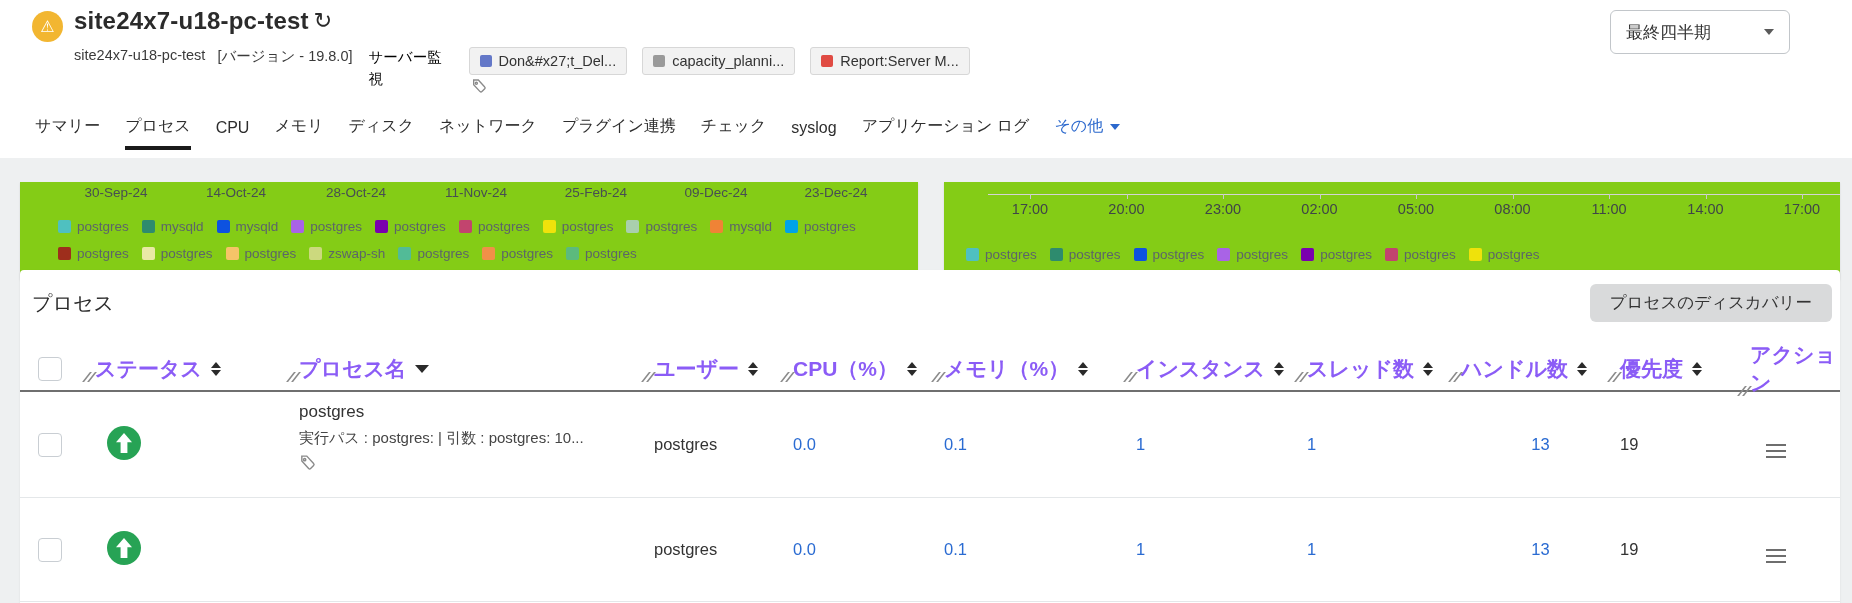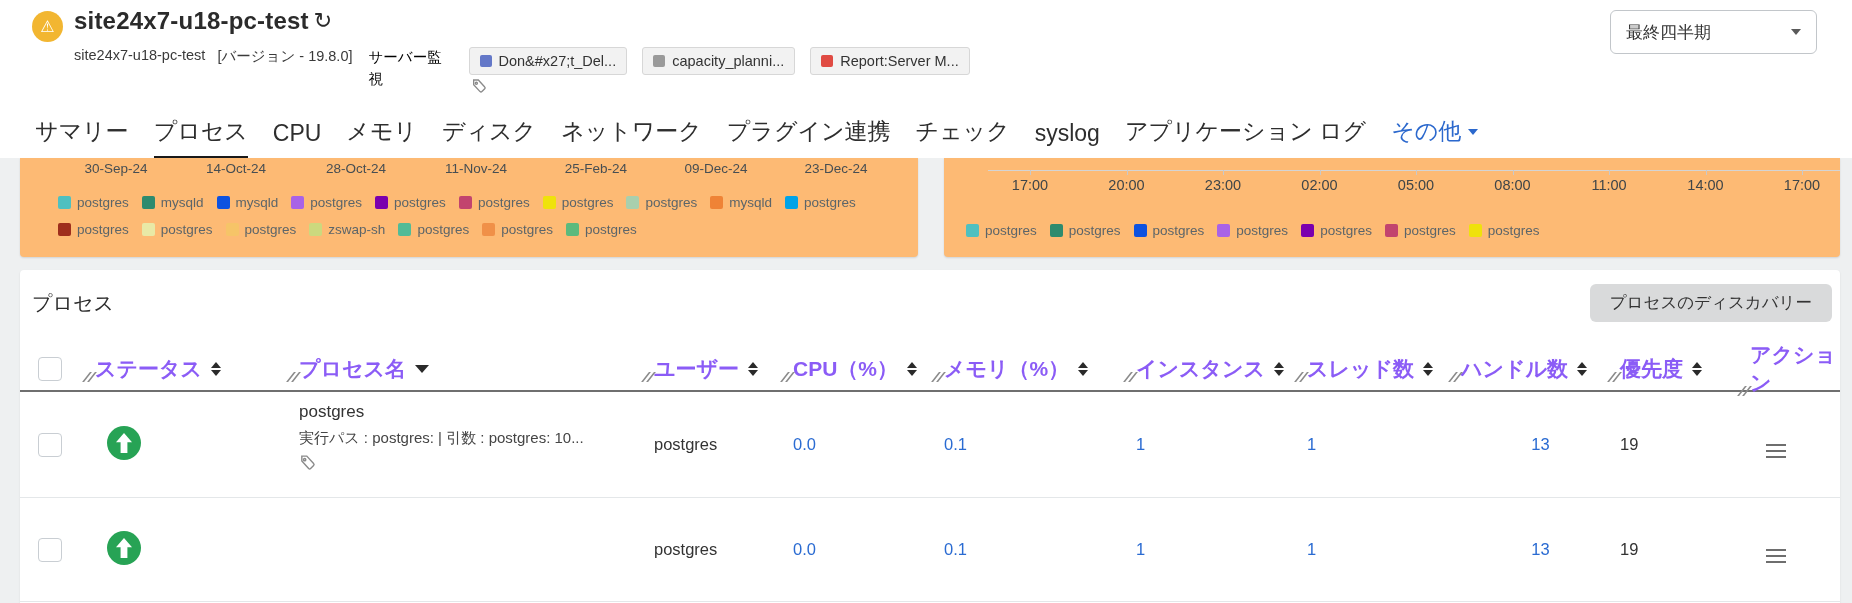--- a/index.html
+++ b/index.html
@@ -16,34 +16,34 @@
   .sub-row{position:absolute;left:74px;top:47px;display:flex;align-items:flex-start;font-size:14.5px;color:#3a3a3a;}
   .monitor-nm{margin-right:12px;white-space:nowrap;}
   .version-lbl{margin-right:16px;white-space:nowrap;}
   .cat-link{width:78px;color:#000000;line-height:1.5;margin-right:22px;cursor:pointer;text-decoration:none;display:inline-block;}
   .tags-wrap{position:relative;}
   .tags{display:flex;gap:15px;}
   .tag-chip{display:inline-flex;align-items:center;gap:7px;height:26px;padding:0 10px;background:#f2f2f2;
             border:1px solid #d7d7d7;border-radius:3px;font-size:14.5px;color:#333;white-space:nowrap;cursor:pointer;}
   .chip-sw{width:12px;height:12px;border-radius:2px;display:inline-block;flex:0 0 auto;}
   .tag-under-icon{position:absolute;left:2px;top:31px;}
-  .period{position:absolute;left:1610px;top:10px;width:207px;height:44px;border:1px solid #c2c6ca;border-radius:6px;
+  .period{position:absolute;left:1610px;top:10px;width:180px;height:44px;border:1px solid #c2c6ca;border-radius:6px;
           background:#fff;display:flex;align-items:center;justify-content:space-between;padding:12px 15px;box-sizing:border-box;
           font-size:17px;color:#333;cursor:pointer;}
   .dd-caret{width:0;height:0;border-left:5.5px solid transparent;border-right:5.5px solid transparent;border-top:6.5px solid #5a5a5a;}
   .blue-caret{border-top-color:#2b68cd;}
 
   
-  .tabs{position:absolute;left:35px;top:116px;display:flex;gap:25px;align-items:flex-end;font-size:23px;color:#2e2e2e;}
+  .tabs{position:absolute;left:35px;top:116px;display:flex;gap:25px;align-items:flex-end;font-size:16px;color:#2e2e2e;}
   .tab{padding-bottom:13px;cursor:pointer;white-space:nowrap;}
   .tab.active{border-bottom:4px solid #1a1a1a;padding-bottom:9px;}
   .tab.more{color:#2b68cd;display:flex;align-items:center;gap:7px;}
 
   
-  .card{position:absolute;background:#fdba74;border-radius:0 0 4px 4px;box-shadow:0 1px 2px rgba(0,0,0,.12);}
+  .card{position:absolute;background:#84cc16;border-radius:0 0 4px 4px;box-shadow:0 1px 2px rgba(0,0,0,.12);margin-top:24px;}
   .left-card{left:20px;top:158px;width:898px;height:99px;}
   .right-card{left:944px;top:158px;width:896px;height:99px;}
   .dates{position:absolute;left:60px;top:3px;width:792px;display:flex;justify-content:space-between;}
   .date-lbl{width:72px;text-align:center;font-size:13.5px;color:#474e52;white-space:nowrap;}
   .axis-line{position:absolute;left:44px;right:0;top:12px;border-top:1px solid #d4d4d4;}
   .times{position:absolute;left:62px;top:19px;width:820px;display:flex;justify-content:space-between;}
   .time-lbl{position:relative;width:48px;text-align:center;font-size:14.5px;color:#3f4548;white-space:nowrap;}
   .time-lbl::before{content:"";position:absolute;left:50%;top:-7px;width:1px;height:5px;background:#c9c9c9;}
   .legend{position:absolute;display:flex;gap:13px;flex-wrap:nowrap;}
   .lg-l1{left:38px;top:37px;}

